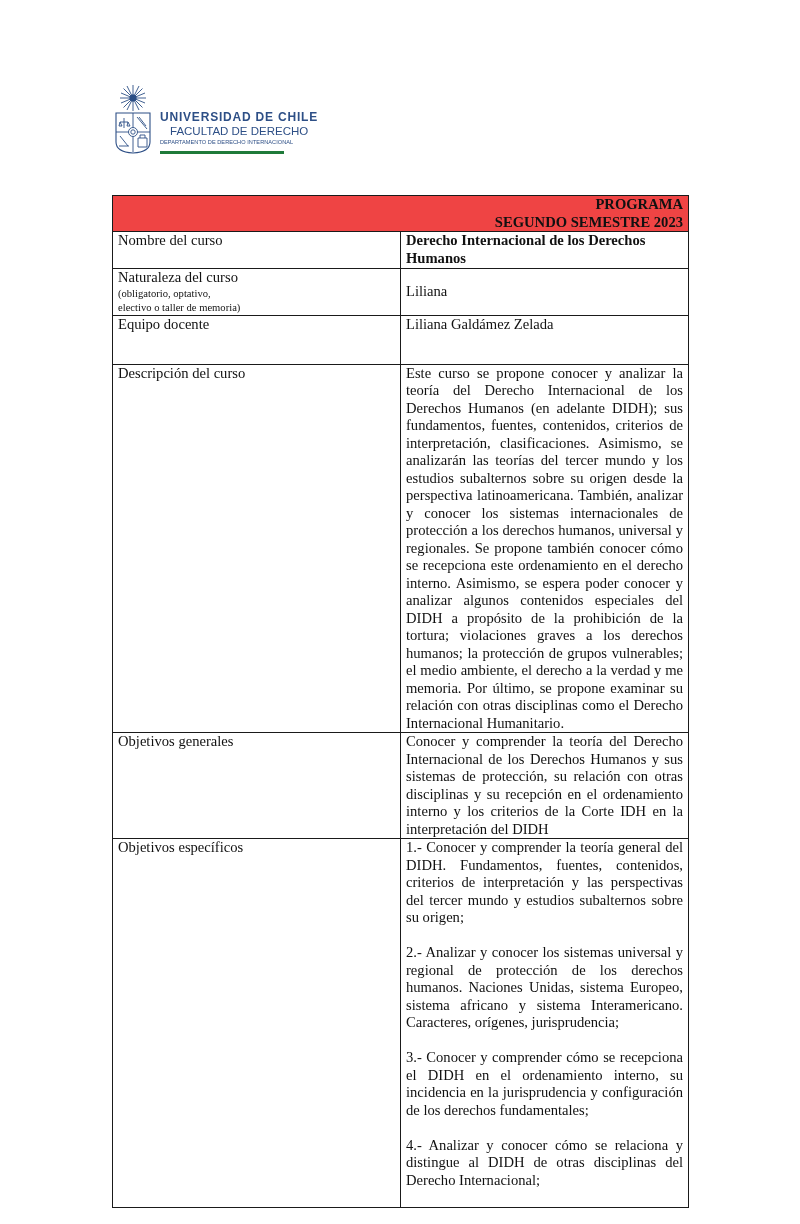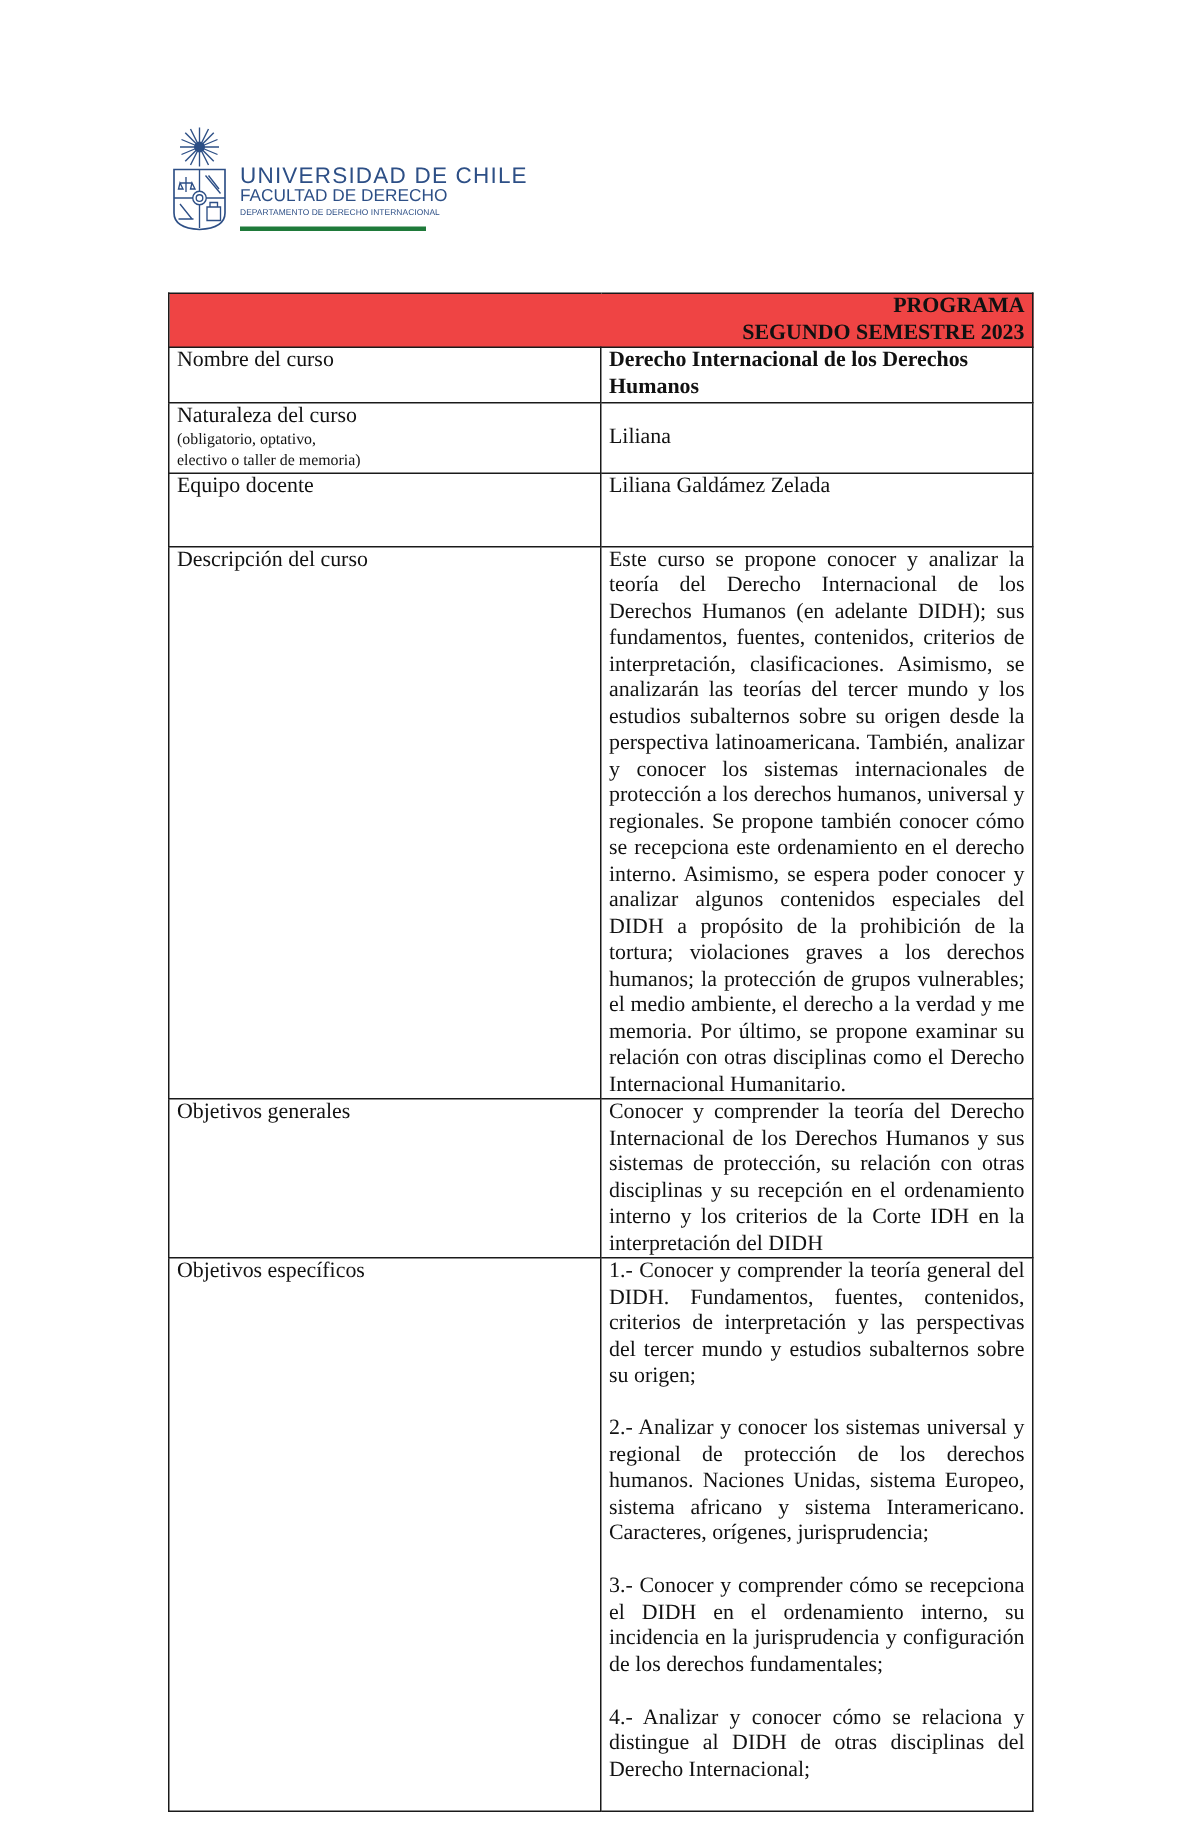--- a/index.html
+++ b/index.html
@@ -2,24 +2,24 @@
 <html><head>
 <meta charset="utf-8">
 <style>
   html, body { margin: 0; padding: 0; background: #ffffff; }
   body { width: 800px; height: 1224px; position: relative; overflow: hidden;
          font-family: "Liberation Serif", "DejaVu Serif", serif; color: #111; }
 
   .logo { position: absolute; left: 114px; top: 84px; width: 200px; height: 72px; }
   .logo-crest { position: absolute; left: 0; top: 0; width: 38px; height: 70px; }
   .logo-text { position: absolute; left: 46px; top: 26px; }
-  .logo-uni { font-family: "Liberation Sans", "DejaVu Sans", sans-serif; font-size: 15px;
-              letter-spacing: 0.8px; color: #2d4f86; line-height: 15px; white-space: nowrap; }
+  .logo-uni { font-family: "Liberation Sans", "DejaVu Sans", sans-serif; font-size: 12px;
+              letter-spacing: 0.8px; color: #2d4f86; line-height: 15px; white-space: nowrap; font-weight: bold; }
   .logo-fac { font-family: "Liberation Sans", "DejaVu Sans", sans-serif; font-size: 11.5px;
-              color: #2d4f86; line-height: 13px; white-space: nowrap; }
+              color: #2d4f86; line-height: 13px; white-space: nowrap; margin-left: 10px; }
   .logo-dep { font-family: "Liberation Sans", "DejaVu Sans", sans-serif; font-size: 5.6px;
               color: #2d4f86; line-height: 9px; white-space: nowrap; letter-spacing: 0.05px; }
   .logo-bar { width: 124px; height: 3px; background: #1f7a3a; margin-top: 4px; }
 
   table.prog { position: absolute; left: 112px; top: 195px; width: 577px;
                border-collapse: collapse; table-layout: fixed; }
   table.prog td { border: 1.3px solid #1a1a1a; vertical-align: top; padding: 0 5px;
                   font-size: 14.6px; line-height: 17.5px; }
   td.head { background: #ef4444; text-align: right; font-weight: bold;
             font-size: 14px; line-height: 17px; padding: 1px 0 0 0; margin-left: 16px; }

